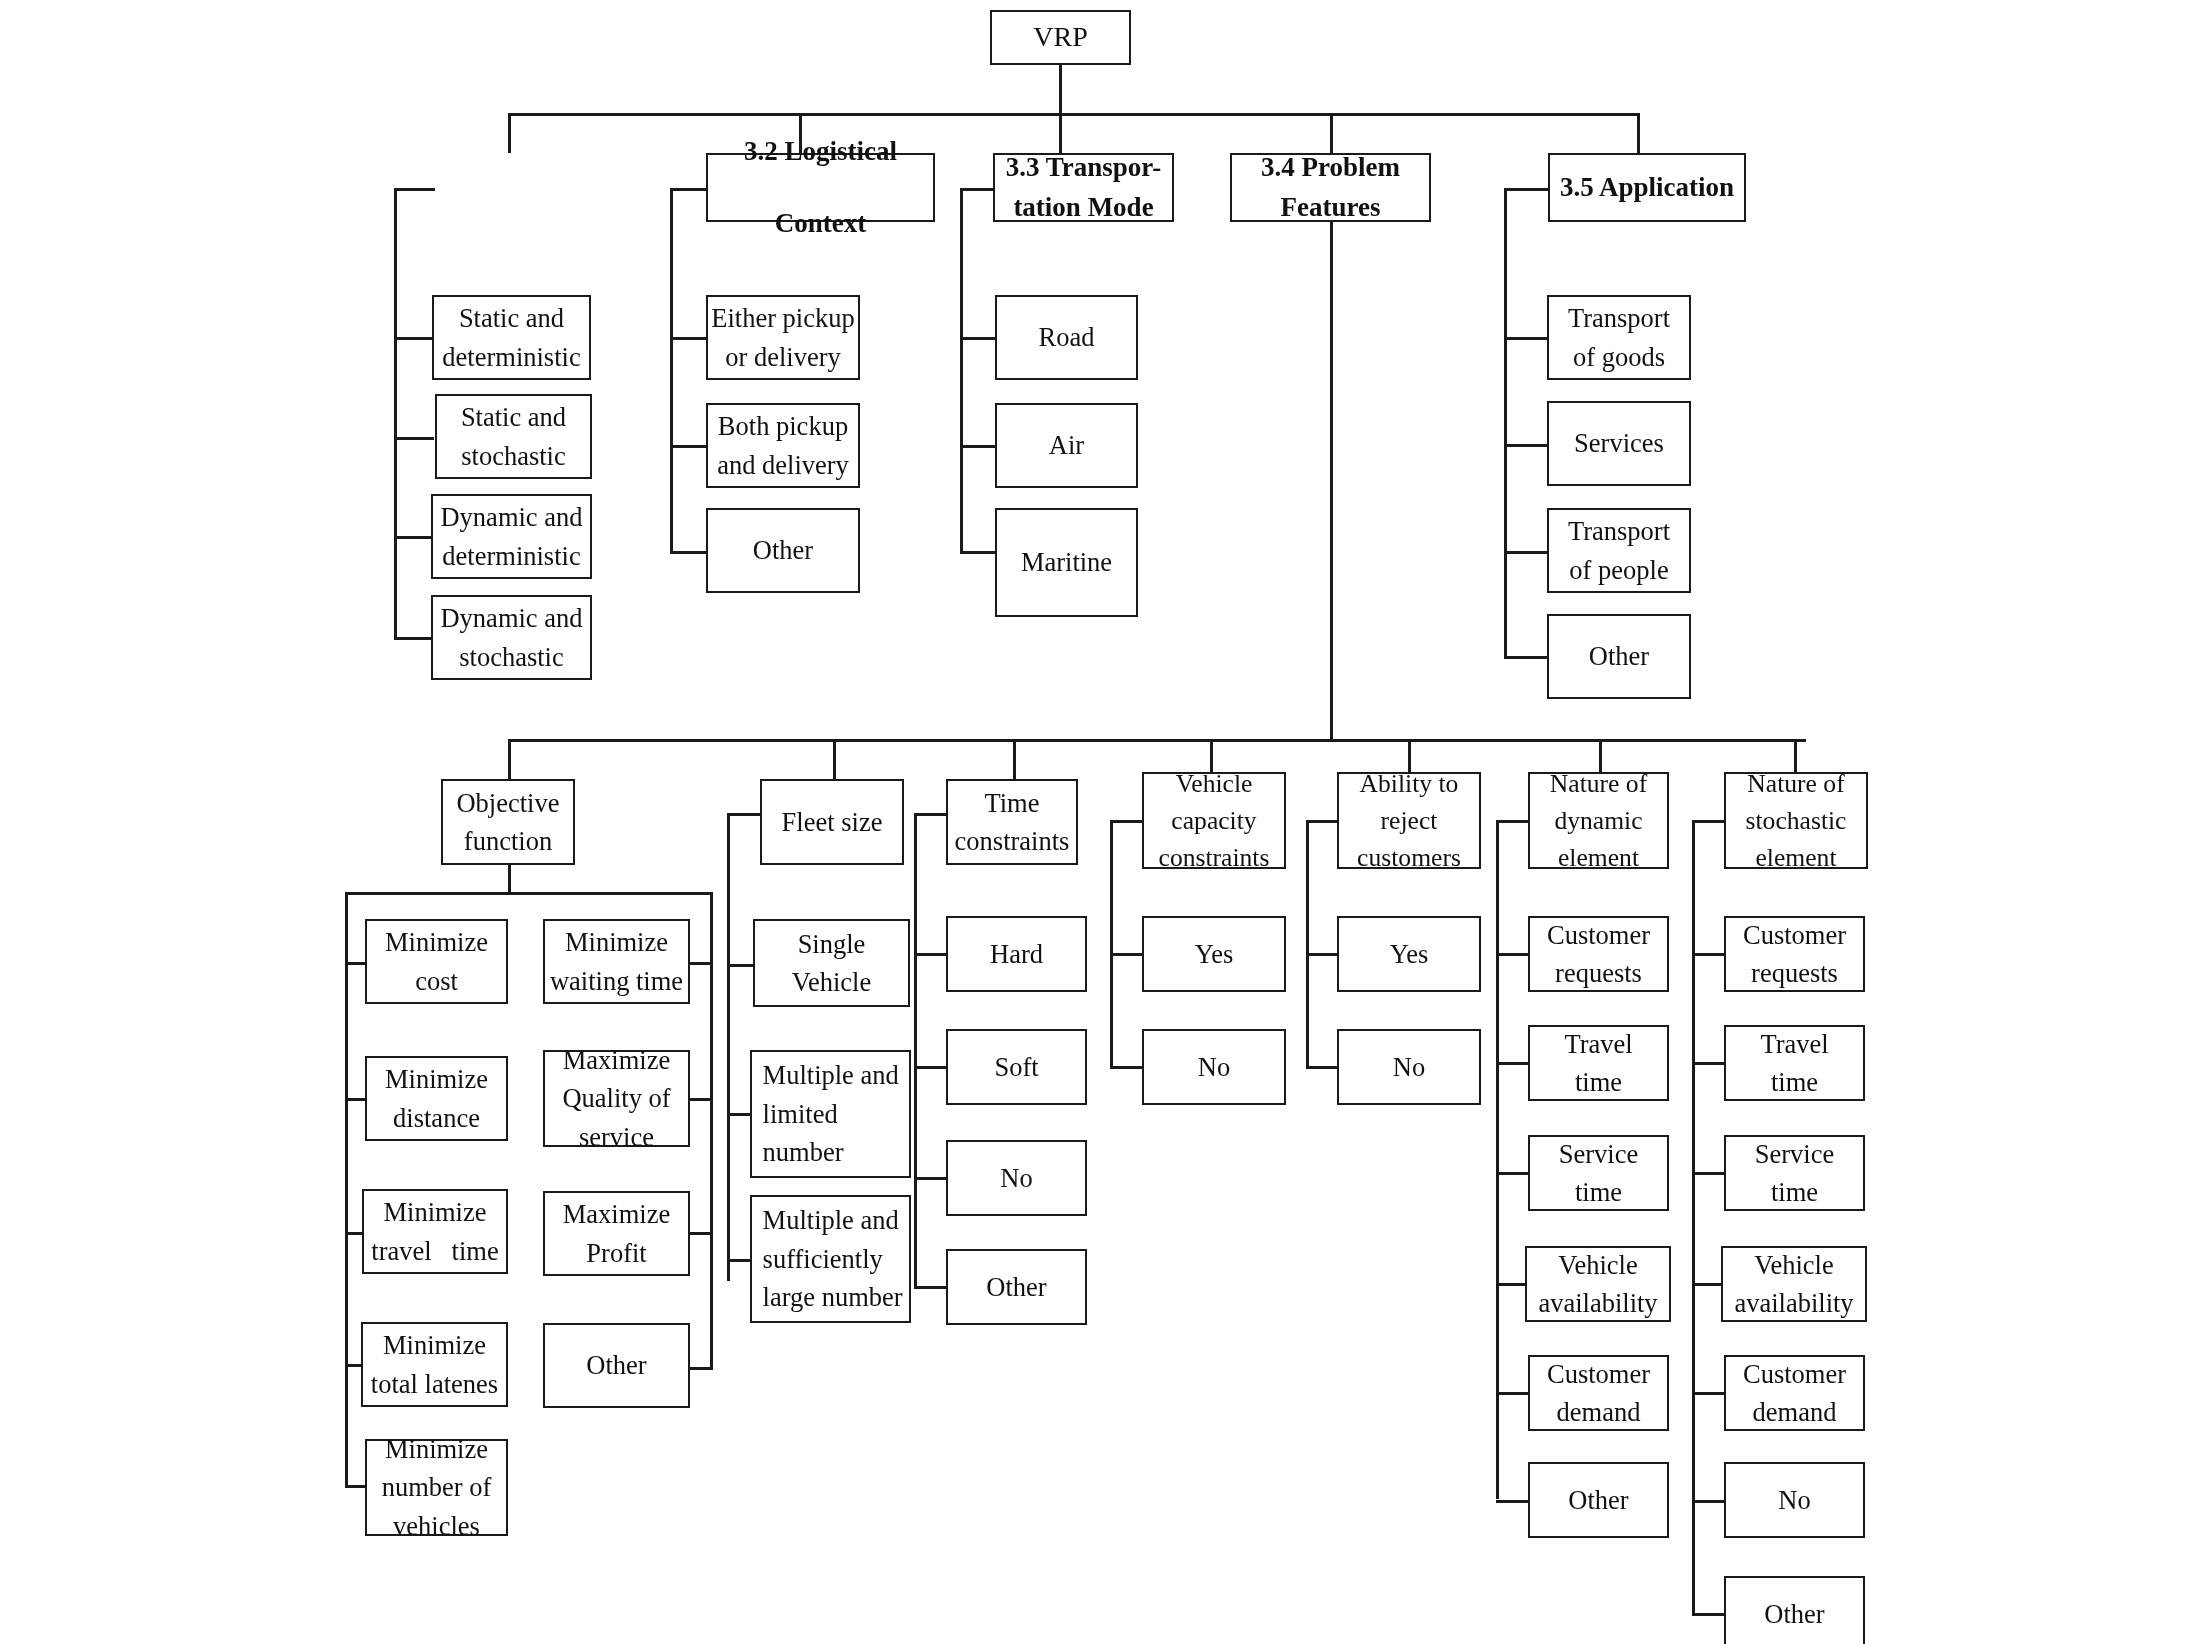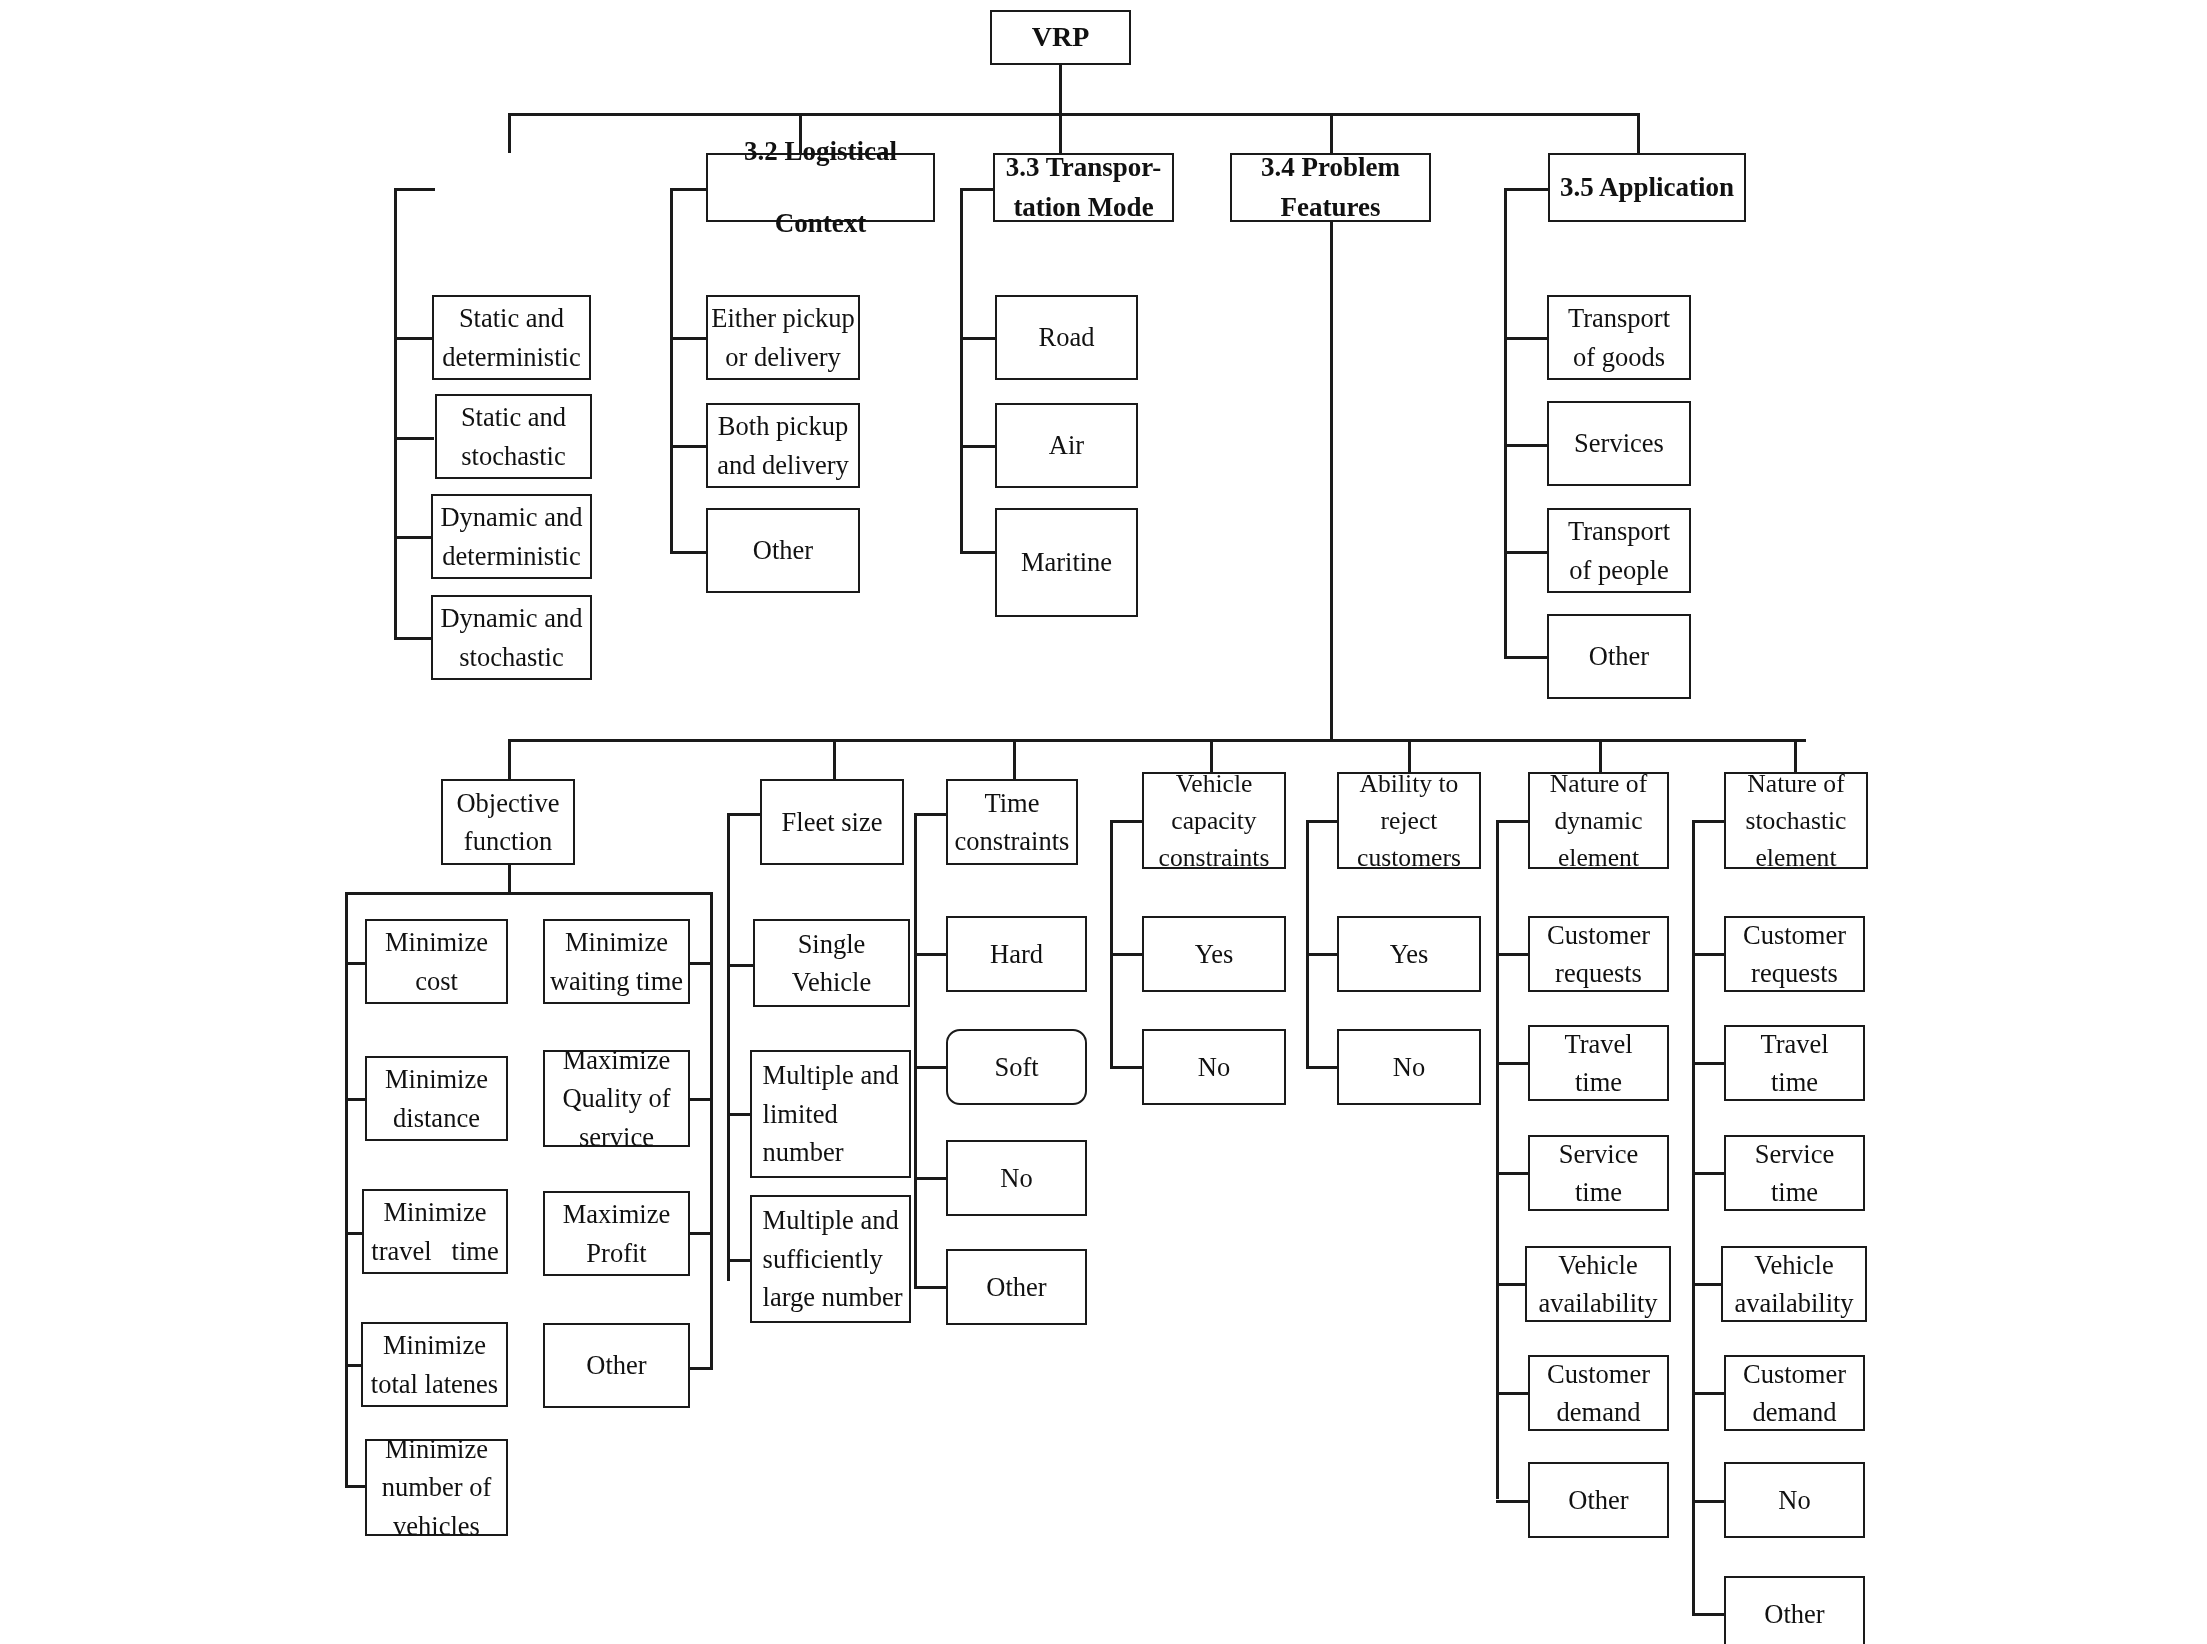--- a/index.html
+++ b/index.html
@@ -30,21 +30,21 @@
     font-size: 26.5px;
     line-height: 1.45;
     z-index: 5;
     padding: 1.8px 3.5px;
   }
   .node .ln {
     display: block;
     white-space: pre;
   }
   .node.root {
-    font-weight: bold;
+    font-weight: normal;
     font-size: 28px;
   }
   .node.cat {
     font-weight: bold;
     font-size: 27px;
   }
   .node.leaf {
     font-size: 26.5px;
   }
   .line {
@@ -306,21 +306,21 @@
   <div class="line h" style="left:914px; top:813px; width:34px;"></div>
   <div class="line v" style="left:914px; top:813px; height:475px;"></div>
   <div class="line h" style="left:914px; top:953px; width:32px;"></div>
   <div class="line h" style="left:914px; top:1066px; width:32px;"></div>
   <div class="line h" style="left:914px; top:1177px; width:32px;"></div>
   <div class="line h" style="left:914px; top:1286px; width:32px;"></div>
 
   <div class="node leaf" style="left:946px; top:916px; width:141px; height:76px;">
     <span class="ln">Hard</span>
   </div>
-  <div class="node leaf" style="left:946px; top:1029px; width:141px; height:76px;border-radius:14px;">
+  <div class="node leaf" style="left:946px; top:1029px; width:141px; height:76px;">
     <span class="ln">Soft</span>
   </div>
   <div class="node leaf" style="left:946px; top:1140px; width:141px; height:76px;">
     <span class="ln">No</span>
   </div>
   <div class="node leaf" style="left:946px; top:1249px; width:141px; height:76px;">
     <span class="ln">Other</span>
   </div>
 
   <div class="line h" style="left:1110px; top:820px; width:34px;"></div>

